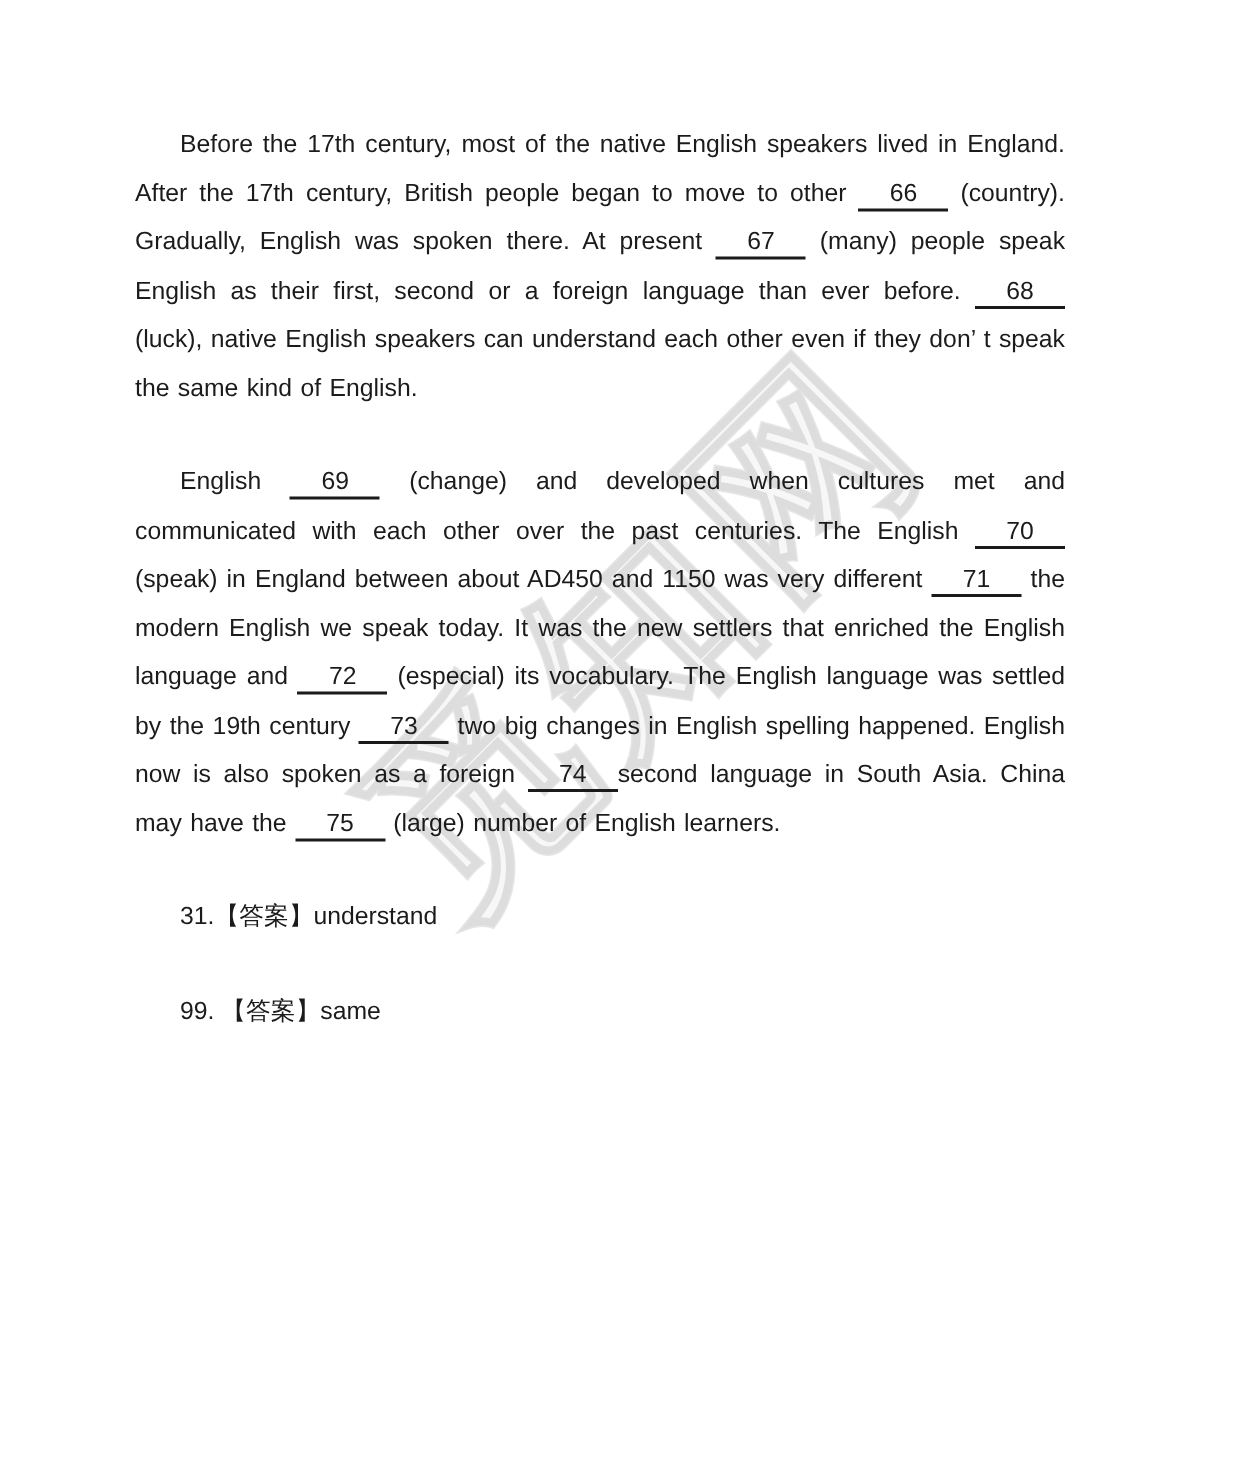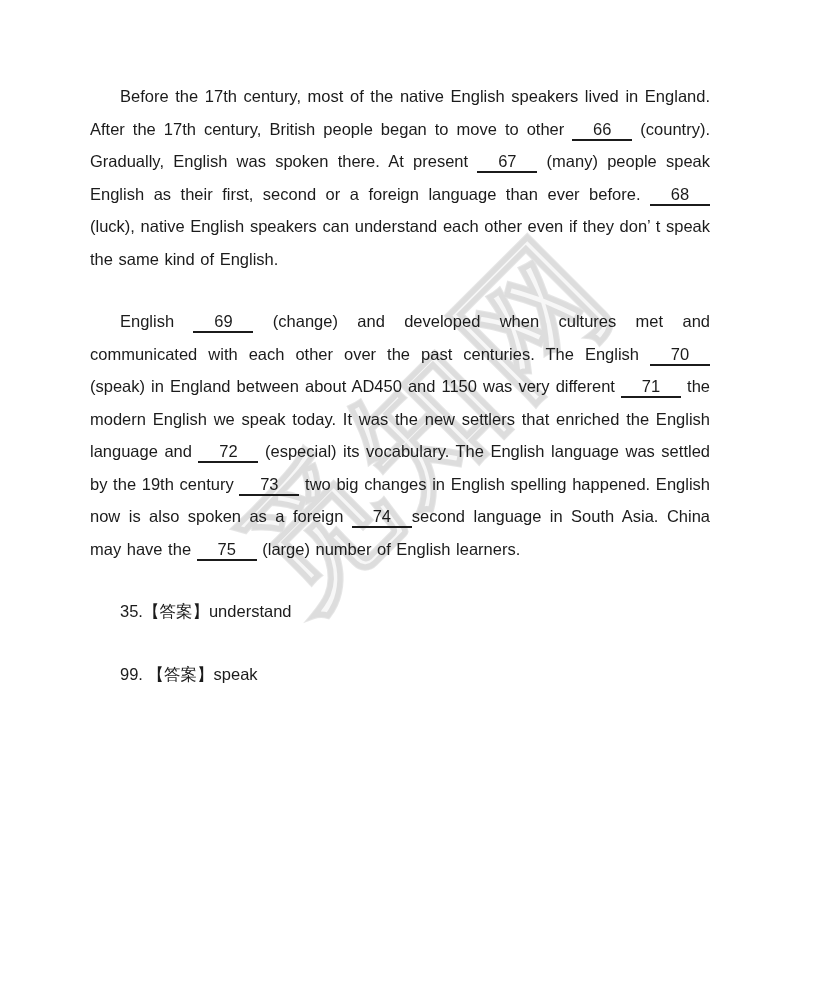--- a/index.html
+++ b/index.html
@@ -74,21 +74,21 @@
 
   <div class="content">
 
     <div id="passage">
         <p class="para">Before the 17th century, most of the native English speakers lived in England. After the 17th century, British people began to move to other <span class="blank">66</span> (country). Gradually, English was spoken there. At present <span class="blank">67</span> (many) people speak English as their first, second or a foreign language than ever before. <span class="blank">68</span> (luck), native English speakers can understand each other even if they don’ t speak the same kind of English.</p>
         <p class="para">English <span class="blank">69</span> (change) and developed when cultures met and communicated with each other over the past centuries. The English <span class="blank">70</span> (speak) in England between about AD450 and 1150 was very different <span class="blank">71</span> the modern English we speak today. It was the new settlers that enriched the English language and <span class="blank">72</span> (especial) its vocabulary. The English language was settled by the 19th century <span class="blank">73</span> two big changes in English spelling happened. English now is also spoken as a foreign <span class="blank">74</span>second language in South Asia. China may have the <span class="blank">75</span> (large) number of English learners.</p>
       </div>
 
     <div>
 
-      <p class="para answer-line"><span>35.</span><span>【答案】</span><span>understand</span></p>
+      <p class="para answer-line"><span>31.</span><span>【答案】</span><span>understand</span></p>
 
 
-      <p class="para answer-line"><span>99. </span><span>【答案】</span><span>speak</span></p>
+      <p class="para answer-line"><span>99. </span><span>【答案】</span><span>same</span></p>
 
 
     </div>
   </div>
 </div>
 
 </body></html>

